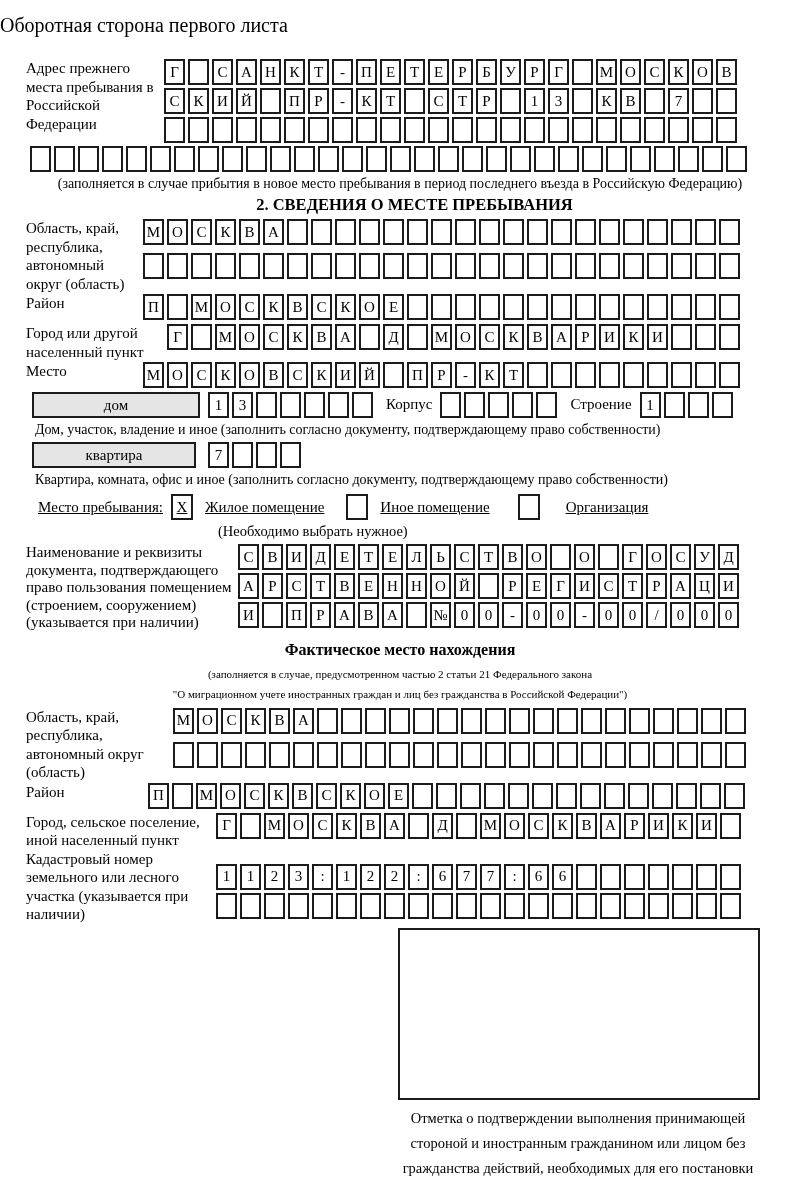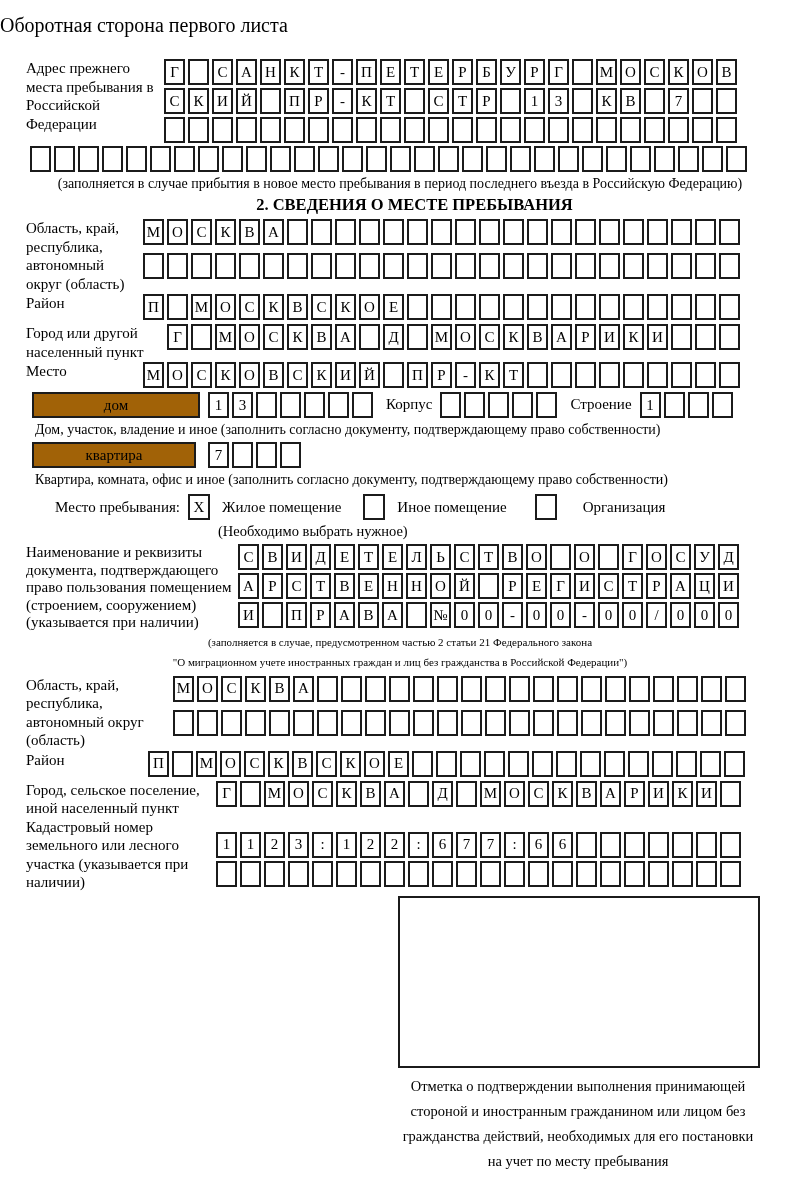--- a/index.html
+++ b/index.html
@@ -22,25 +22,25 @@
   .gap8{margin-bottom:8px;}
   .fullrow{margin-left:30px;}
   .caption{font-size:14px;line-height:17px;}
   .center{text-align:center;}
   .leftpad{margin-left:35px;}
   .sec-title{text-align:center;font-weight:bold;font-size:16.5px;line-height:20px;margin:3px 0 4px;padding-left:29px;}
   .sub-title{text-align:center;font-weight:bold;font-size:16px;line-height:20px;margin:8px 0 4px;}
   .pre{white-space:pre-line;}
   .bigbox{
     box-sizing:border-box;flex:0 0 auto;border:2px solid #1b1b1b;height:26px;
-    display:flex;align-items:center;justify-content:center;font-size:15px;background:#a16207;
+    display:flex;align-items:center;justify-content:center;font-size:15px;background:#e5e5e5;
   }
   .domrow{display:flex;align-items:flex-start;margin-left:32px;margin-top:1px;}
   .inline-label{font-size:15px;line-height:20px;margin-top:2px;flex:0 0 auto;}
-  .mestorow{display:flex;align-items:center;margin:6px 0 2px 55px;font-size:15px;}
+  .mestorow{display:flex;align-items:center;margin:6px 0 2px 38px;font-size:15px;text-decoration:underline;}
   .checkbox{
     box-sizing:border-box;flex:0 0 auto;width:22px;height:26px;border:2px solid #1b1b1b;
     display:flex;align-items:center;justify-content:center;font-size:15px;
   }
   .choose-note{margin-left:218px;font-size:14.5px;line-height:18px;margin-bottom:4px;}
   .fact-note{text-align:center;font-size:11px;line-height:20px;margin-bottom:4px;}
   .stamp-box{box-sizing:border-box;margin:4px 0 0 398px;width:362px;height:172px;border:2px solid #1b1b1b;}
   .stamp-caption{width:372px;margin:6px 0 0 392px;text-align:center;font-size:14.5px;line-height:25px;}
   .mt1{margin-top:1px;} .mt3{margin-top:3px;}
   .ml8{margin-left:8px;} .ml10{margin-left:10px;} .ml12{margin-left:12px;}
@@ -445,20 +445,21 @@
           <span class="cell">0</span>
           <span class="cell">0</span>
           <span class="cell">/</span>
           <span class="cell">0</span>
           <span class="cell">0</span>
           <span class="cell">0</span>
         </div>
     </div>
   </div>
 
+  <div class="sub-title">Фактическое место нахождения</div>
   <div class="fact-note pre">(заполняется в случае, предусмотренном частью 2 статьи 21 Федерального закона
 "О миграционном учете иностранных граждан и лиц без гражданства в Российской Федерации")</div>
 
   <div class="block">
     <div class="label w147">Область, край, республика, автономный округ (область)</div>
     <div class="rows">
       <div class="cellrow gap8">
           <span class="cell">М</span>
           <span class="cell">О</span>
           <span class="cell">С</span>

